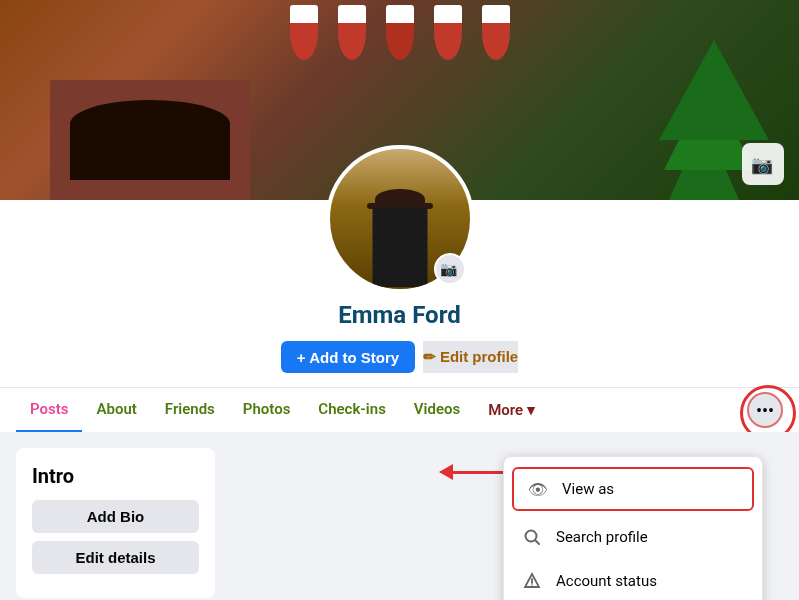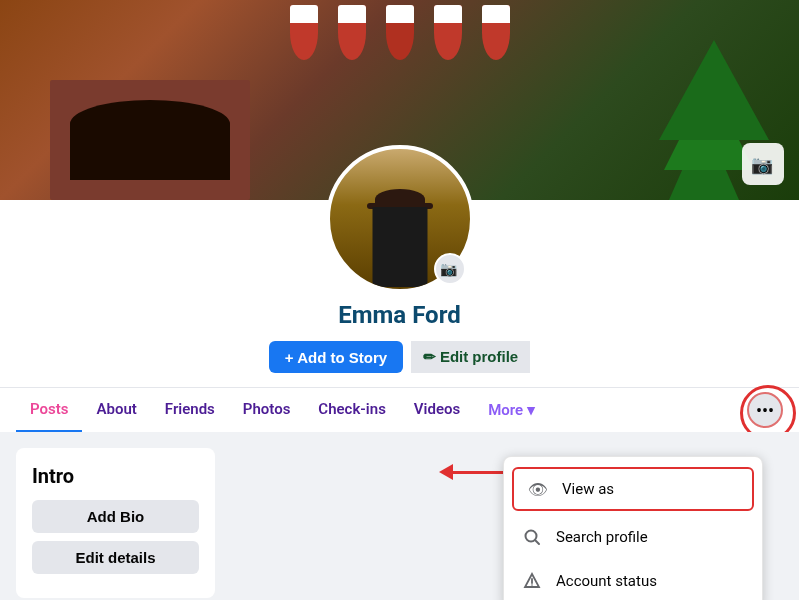--- a/index.html
+++ b/index.html
@@ -222,24 +222,24 @@
       padding: 7px 16px;
       font-size: 15px;
       font-weight: 600;
       cursor: pointer;
       display: flex;
       align-items: center;
       gap: 5px;
     }
     .btn-edit-profile {
       background: #e4e6eb;
-      color: #14532d;
+      color: #a16207;
       border: none;
       border-radius: 0;
-      padding: 7px 12px;
+      padding: 7px 0;
       font-size: 15px;
       font-weight: 600;
       cursor: pointer;
       display: flex;
       align-items: center;
       gap: 5px;
     }
 
     
     .nav-tabs {
@@ -247,37 +247,37 @@
       border-top: 1px solid #e4e6eb;
       display: flex;
       align-items: center;
       padding: 0 16px;
       position: relative;
     }
     .nav-tab {
       padding: 12px 14px;
       font-size: 15px;
       font-weight: 600;
-      color: #4c1d95;
+      color: #4d7c0f;
       cursor: pointer;
       border-bottom: 3px solid transparent;
       margin-bottom: -1px;
     }
     .nav-tab.active {
       color: #ec4899;
       border-bottom: 3px solid #1877f2;
     }
     .nav-more {
       display: flex;
       align-items: center;
       gap: 4px;
       padding: 12px 14px;
       font-size: 15px;
       font-weight: 600;
-      color: #8b5cf6;
+      color: #7f1d1d;
       cursor: pointer;
     }
     .nav-spacer { flex: 1; }
     .nav-dots-btn {
       width: 36px;
       height: 36px;
       border-radius: 50%;
       background: #e4e6eb;
       display: flex;
       align-items: center;

